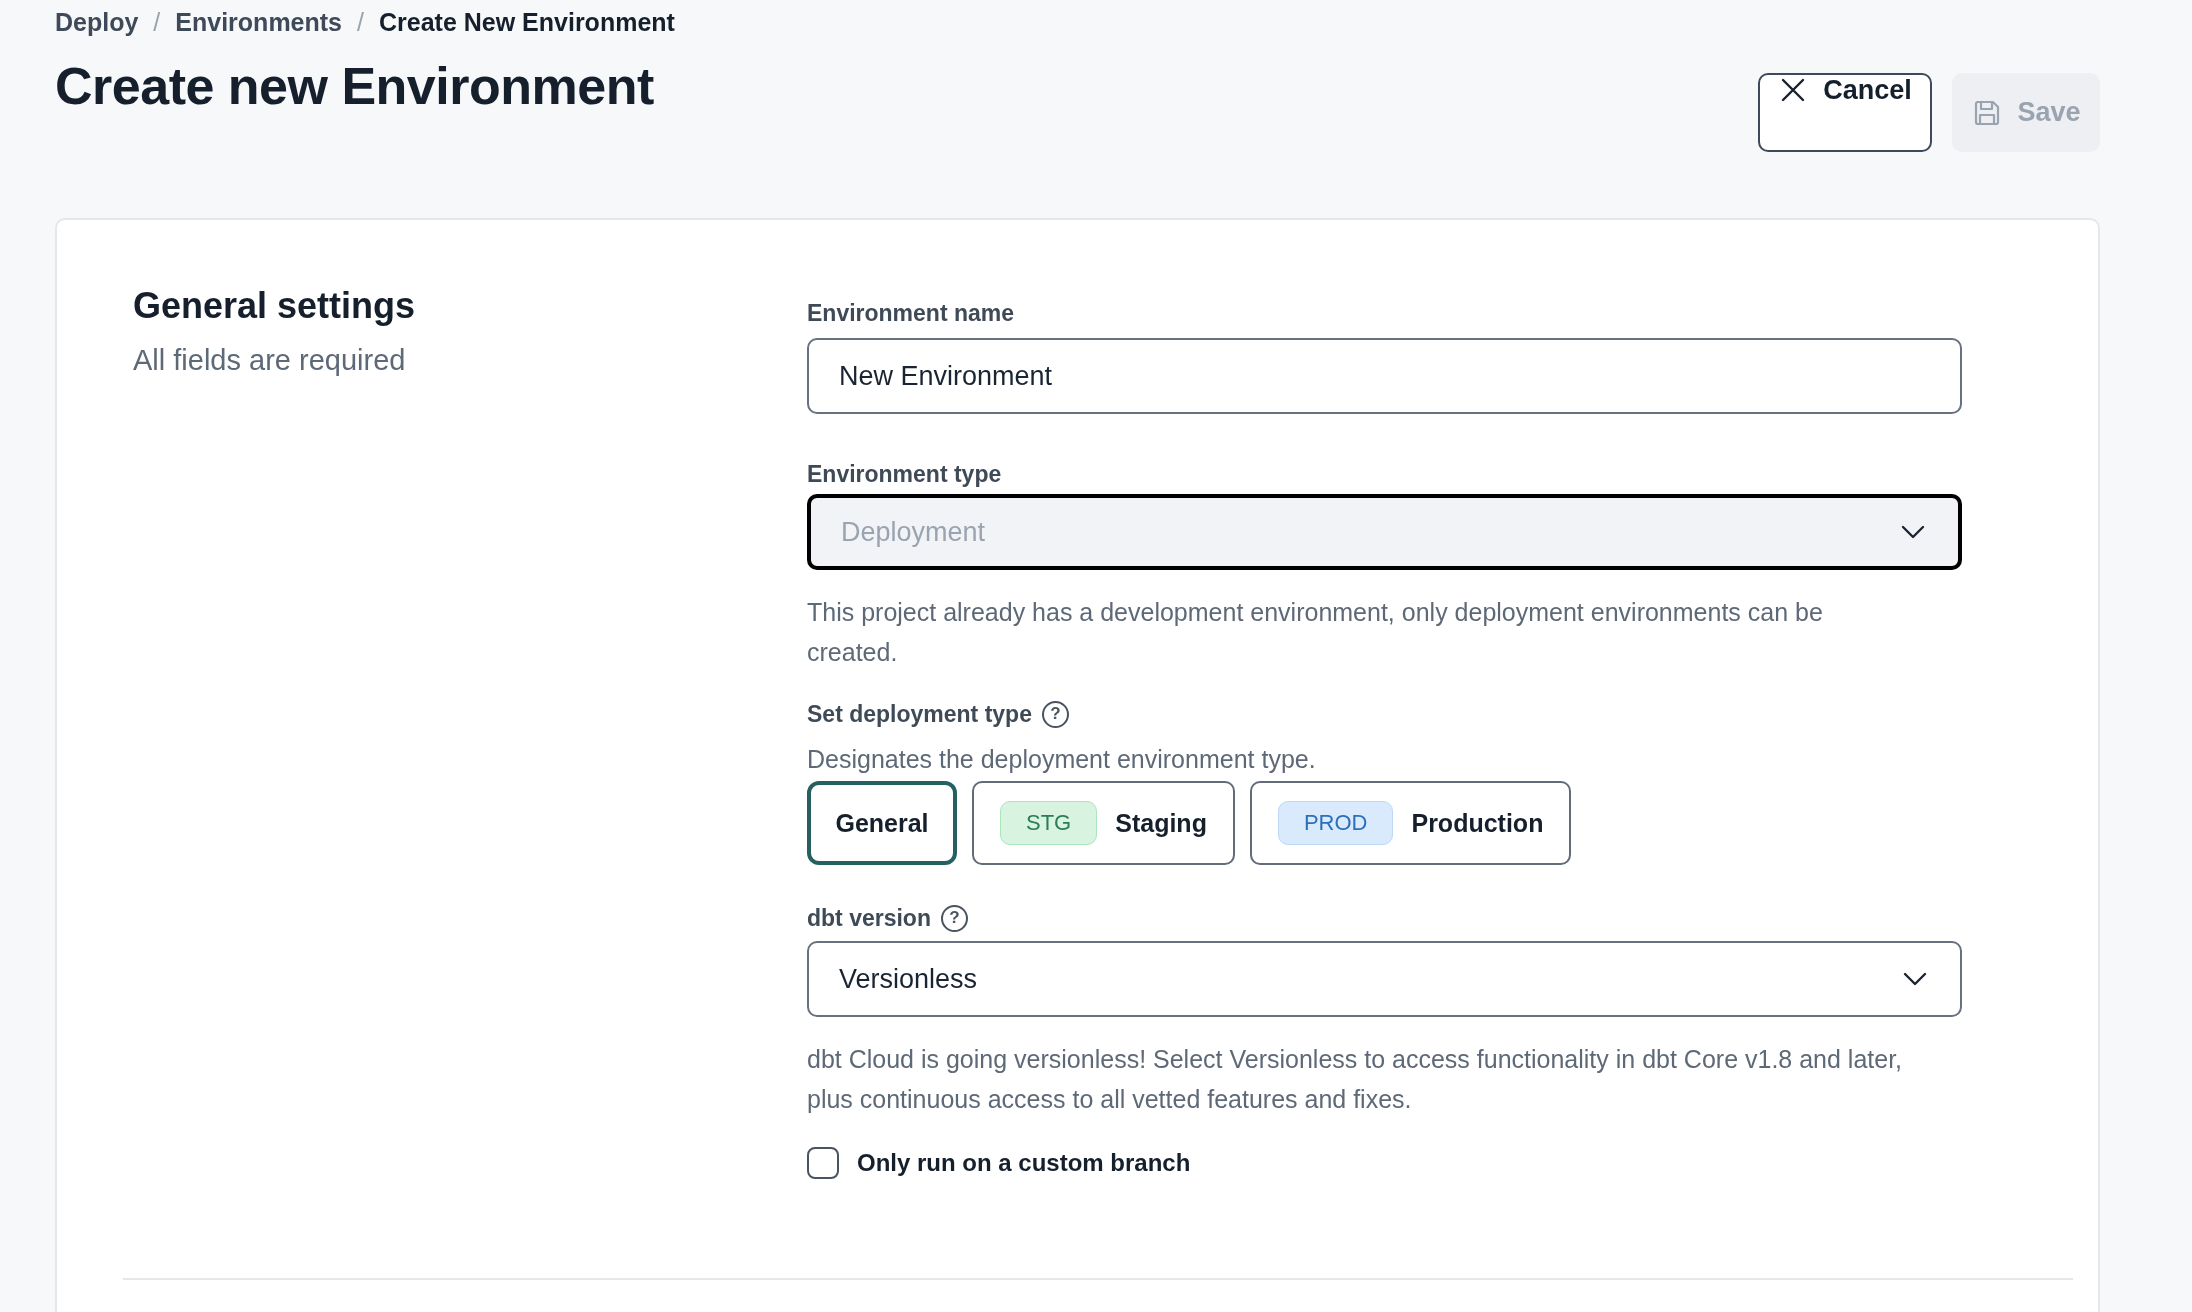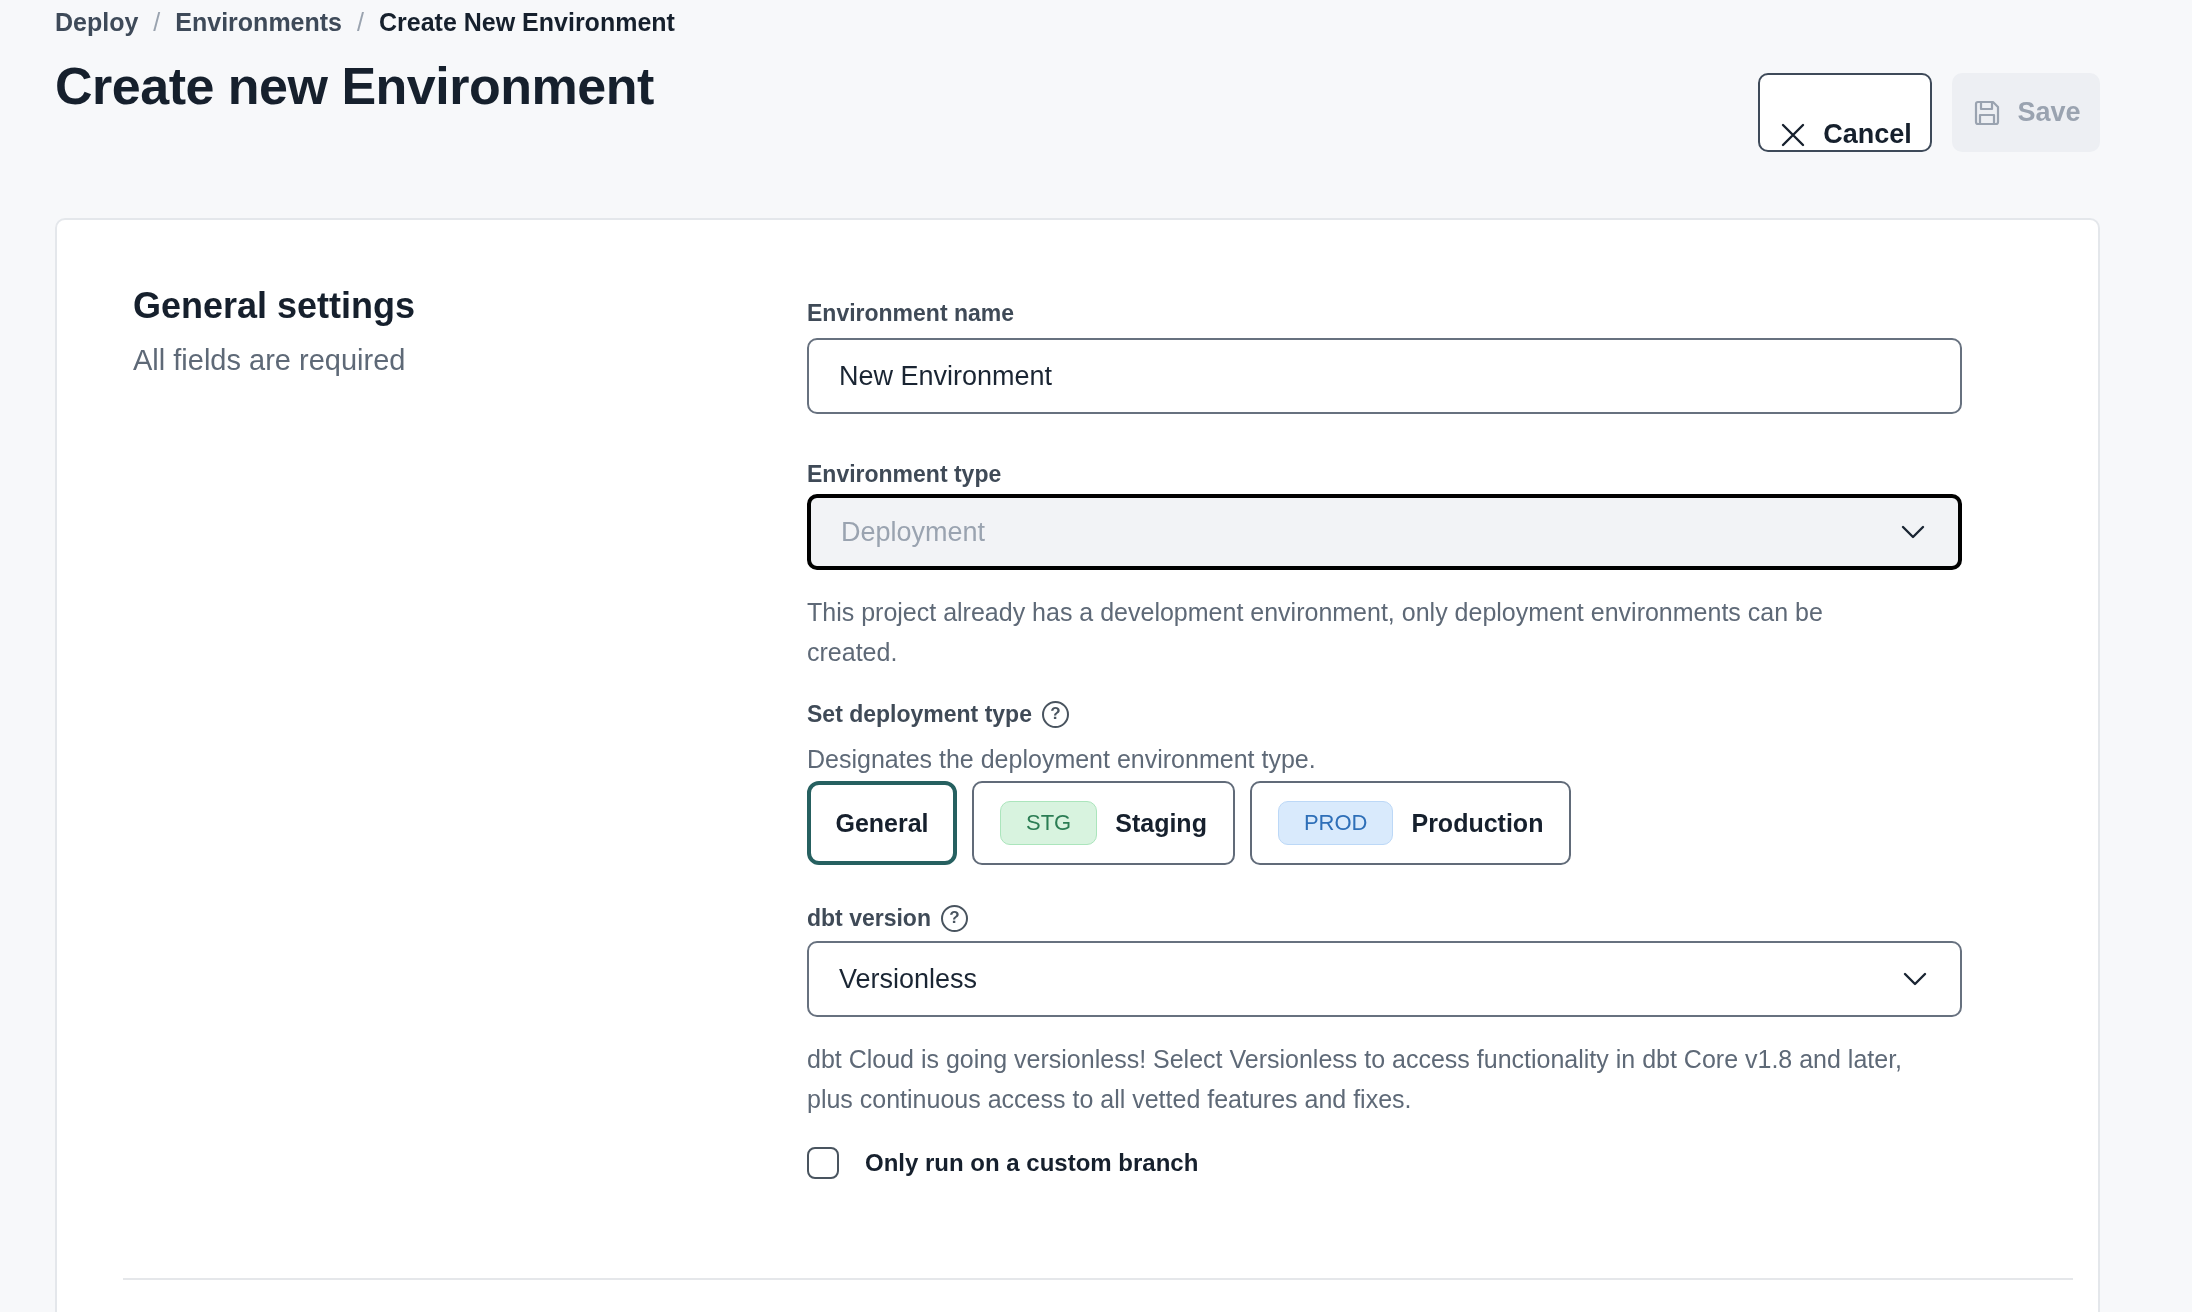--- a/index.html
+++ b/index.html
@@ -23,21 +23,21 @@
 
   .page-title {
     position:absolute; left:55px; top:56px;
     font-size:52px; font-weight:700; color:#16202D;
     letter-spacing:-0.5px;
   }
 
   .btn-cancel {
     position:absolute; left:1758px; top:73px; width:174px; height:79px;
     background:#FFFFFF; border:2px solid #3E4A59; border-radius:10px;
-    display:flex; align-items:flex-end; justify-content:center; gap:15px;
+    display:flex; align-items:flex-start; justify-content:center; gap:15px;
     font-size:27px; font-weight:600; color:#16202D; cursor:pointer;
   }
   .btn-save {
     position:absolute; left:1952px; top:73px; width:148px; height:79px;
     background:#EDEFF3; border:none; border-radius:10px;
     display:flex; align-items:center; justify-content:center; gap:14px;
     font-size:27px; font-weight:600; color:#9AA3B0; cursor:default;
   }
 
   
@@ -96,21 +96,21 @@
   .badge {
     display:inline-flex; align-items:center; justify-content:center;
     height:44px; padding:0 25px; border-radius:10px; font-size:22px; font-weight:400;
   }
   .badge.stg { background:#D8F3DF; border:1px solid #ABE5BC; color:#2B7D54; }
   .badge.prod { background:#D9EAFC; border:1px solid #BCD8F7; color:#2E6FB8; }
 
   .mt-label4 { margin-top:38px; }
   .select2 { margin-top:8px; }
 
-  .check-row { margin-top:28px; display:flex; align-items:center; gap:26px; }
+  .check-row { margin-top:28px; display:flex; align-items:center; gap:18px; }
   .checkbox {
     width:32px; height:32px; background:#fff;
     border:2px solid #49545F; border-radius:8px; cursor:pointer; flex:0 0 auto;
   }
   .check-label { font-size:24px; font-weight:700; color:#16202D; cursor:pointer; }
 
   .divider { position:absolute; left:66px; top:1058px; width:1950px; height:2px; background:#E5E7EA; }
 
   svg { display:block; }
 </style>

